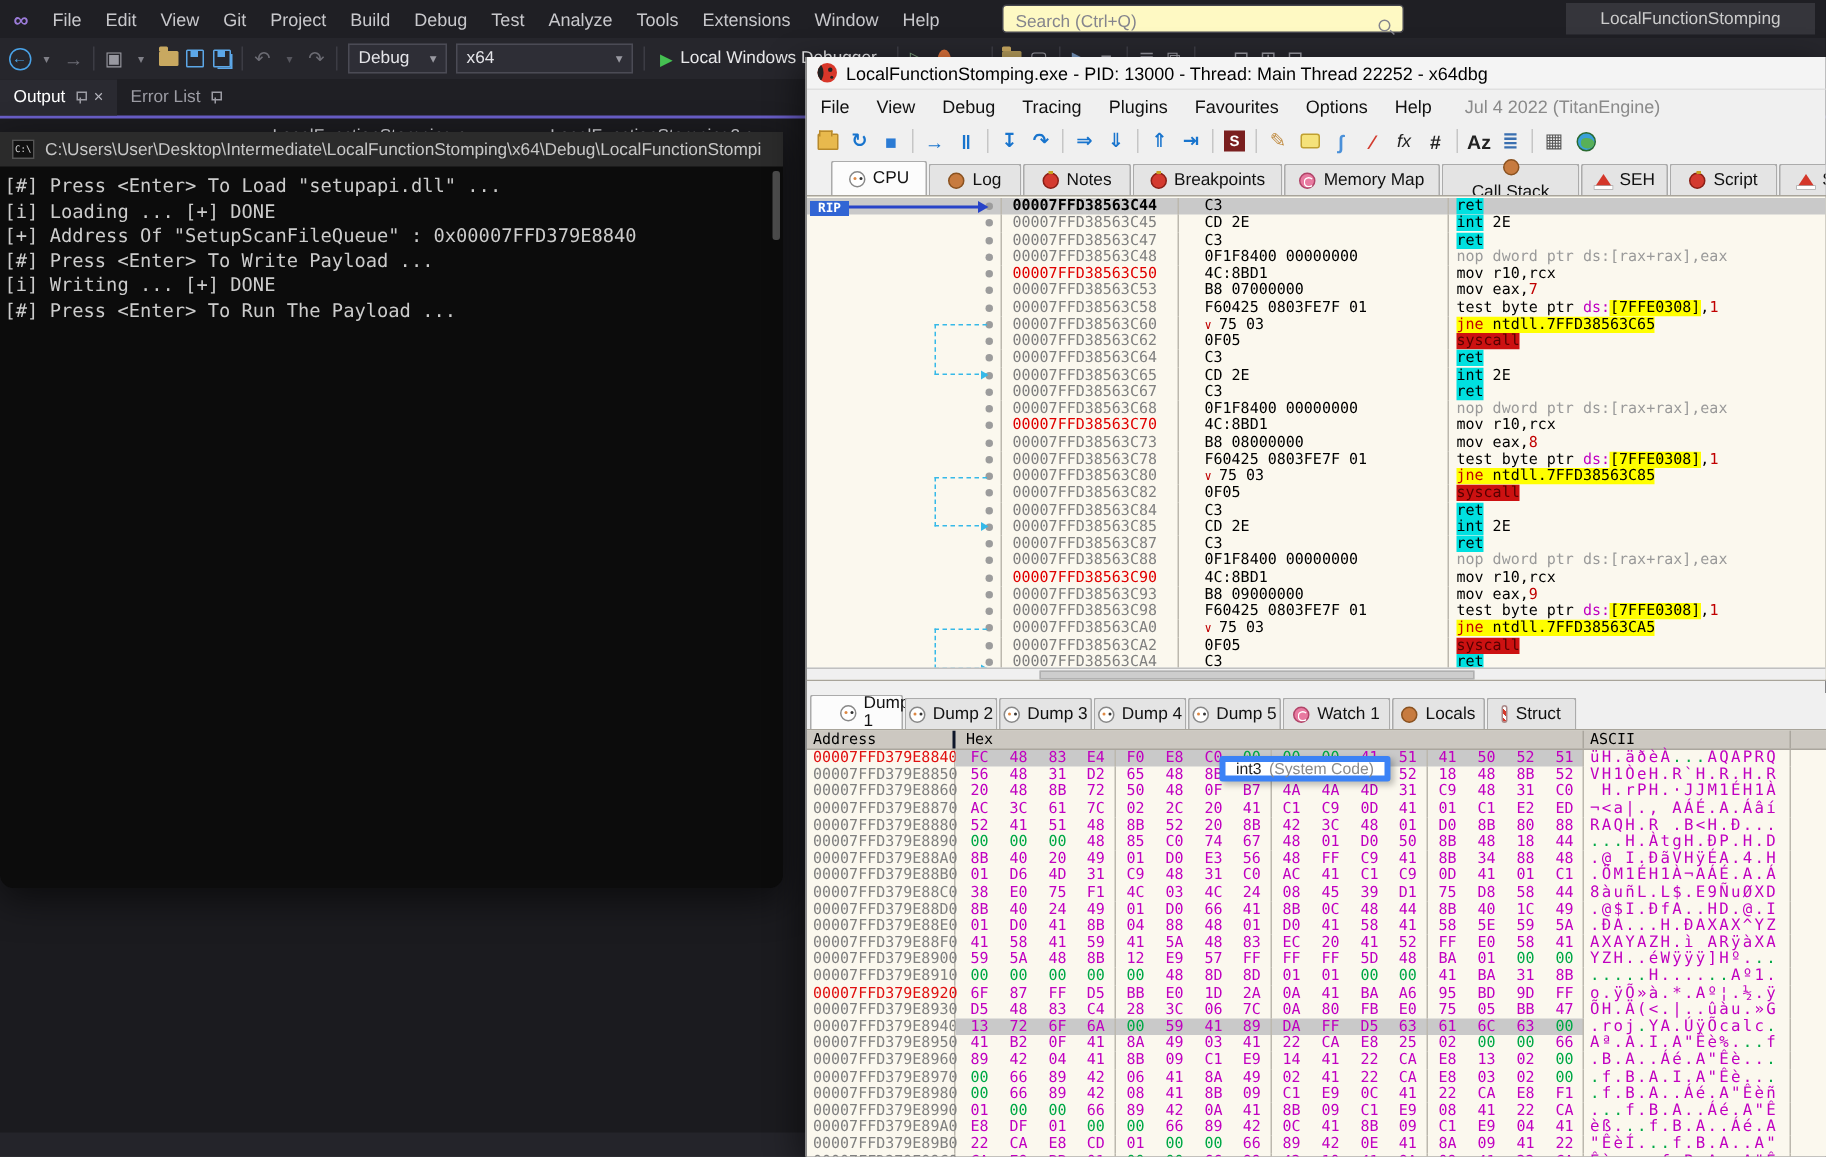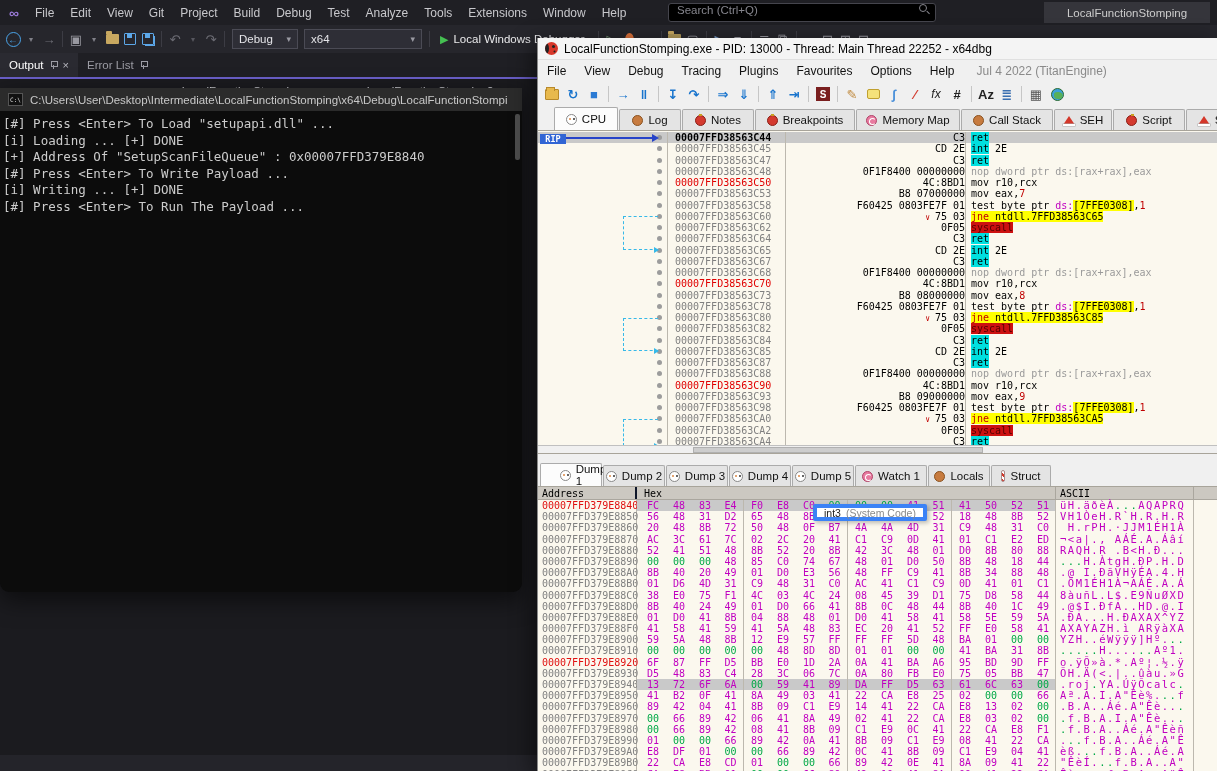--- a/index.html
+++ b/index.html
@@ -3,21 +3,21 @@
 <meta charset="utf-8">
 <style>
   * { margin:0; padding:0; box-sizing:border-box; }
   html,body { width:1217px; height:771px; overflow:hidden; background:#1b1b1f;
               font-family:"Liberation Sans","DejaVu Sans",sans-serif; }
   
   #vs { position:absolute; left:0; top:0; width:1217px; height:771px; background:#1b1b1f; }
   .vs-titlebar { height:25px; background:#1f1f24; display:flex; align-items:center; color:#cccccc; font-size:12px; position:relative; }
   .vs-logo { color:#9b7bd8; font-size:14px; font-weight:bold; margin:0 8px 0 9px; }
   .vs-menu-item { padding:3px 8px; color:#c8c8cc; cursor:default; }
-  .vs-search { position:absolute; left:668px; top:3px; width:268px; height:19px; background:#000000; border:1px solid #45454d; border-radius:3px; color:#85858d; font-size:11.5px; display:flex; align-items:flex-start; padding:0 8px; }
+  .vs-search { position:absolute; left:668px; top:3px; width:268px; height:19px; background:#fef9c3; border:1px solid #45454d; border-radius:3px; color:#85858d; font-size:11.5px; display:flex; align-items:flex-end; padding:0 8px; }
   .vs-search .mag { margin-left:auto; width:8px; height:8px; border:1.4px solid #85858d; border-radius:50%; position:relative; }
   .vs-search .mag::after { content:""; position:absolute; width:4px; height:1.4px; background:#85858d; transform:rotate(45deg); left:6px; top:7px; }
   .vs-sol { position:absolute; left:1044px; top:2px; width:166px; height:21px; background:#35353b; color:#cccccc; font-size:11.5px; display:flex; align-items:center; justify-content:center; }
   .vs-toolbar { height:28px; background:#26262c; display:flex; align-items:center; font-size:12px; padding-left:4px; }
   .tbi { display:inline-flex; align-items:center; justify-content:center; width:18px; height:20px; font-size:13px; }
   .tbi.circ span { border:1.3px solid #4aa3e8; border-radius:50%; width:15px; height:15px; display:flex; align-items:center; justify-content:center; font-size:10px; }
   .tbsep { width:1px; height:16px; background:#3c3c44; margin:0 4px; }
   .vs-combo { background:#2e2e36; border:1px solid #4b4b55; color:#e4e4e8; height:20px; display:flex; align-items:center; padding:0 6px; margin:0 3px; font-size:11.5px; }
   .vs-combo .car { margin-left:auto; padding-left:10px; color:#9a9aa2; font-size:9px; }
   .vs-run { display:flex; align-items:center; color:#e8e8ea; font-size:11.5px; margin-left:6px; }
@@ -80,21 +80,21 @@
   
   #disasm { position:absolute; left:0; top:92px; width:680px; height:324px; background:#fbf8ee; border:1px solid #a8a49a; border-left:none; }
   #disrows { position:absolute; left:0; top:1px; width:679px; height:315px; font-family:"DejaVu Sans Mono",monospace; font-size:10px; }
   .dis-row { display:flex; height:11.25px; line-height:11.25px; white-space:pre; }
   .dis-row.sel { background:#c9c9c9; }
   .dis-side { width:130px; flex:none; position:relative; border-right:1px solid #bcb8ae; }
   .dot { position:absolute; right:5px; top:3px; width:5px; height:5px; border-radius:50%; background:#9c9c9c; }
   .dis-addr { width:118px; flex:none; padding-left:7px; color:#808080; border-right:1px solid #bcb8ae; }
   .dis-addr.red { color:#e00000; }
   .dis-row.sel .dis-addr { color:#000; font-weight:bold; }
-  .dis-bytes { width:180px; flex:none; padding-left:17px; color:#000; border-right:1px solid #bcb8ae;text-align:right; }
+  .dis-bytes { width:180px; flex:none; padding-left:17px; color:#000; border-right:1px solid #bcb8ae; }
   .jmark { color:#c00000; font-size:8px; }
   .dis-instr { flex:1; padding-left:5px; color:#000; overflow:hidden; }
   .hl-cyan { background:#00e0e0; }
   .hl-ylw { background:#ffff00; }
   .tk-red { color:#c00000; }
   .tk-mag { color:#c000c0; }
   .tk-gray, .tk-gray * { color:#9a9a9a; }
   .hl-red { background:#cc1111; color:#550000; }
   #rip { position:absolute; left:2px; top:2px; width:26px; height:10px; background:#3165d4; color:#fff; font-size:8.5px; font-weight:bold; font-family:"DejaVu Sans Mono",monospace; text-align:center; line-height:10px; }
   .rip-line { position:absolute; left:28px; top:5px; width:86px; height:2px; background:#2743c8; }
@@ -298,21 +298,21 @@
         <span>Notes</span>
       </div>
       <div class="dbg-tab" style="width: 100px;">
         <span class="ic ic-ball"></span>
         <span>Breakpoints</span>
       </div>
       <div class="dbg-tab" style="width: 104px;">
         <span class="ic ic-lolli"></span>
         <span>Memory Map</span>
       </div>
-      <div class="dbg-tab" style="width: 92px;">
+      <div class="dbg-tab" style="width: 92px; flex-direction: column;">
         <span class="ic ic-ginger"></span>
         <span>Call Stack</span>
       </div>
       <div class="dbg-tab" style="width: 58px;">
         <span class="ic ic-hat"></span>
         <span>SEH</span>
       </div>
       <div class="dbg-tab" style="width: 72px;">
         <span class="ic ic-ball"></span>
         <span>Script</span>

